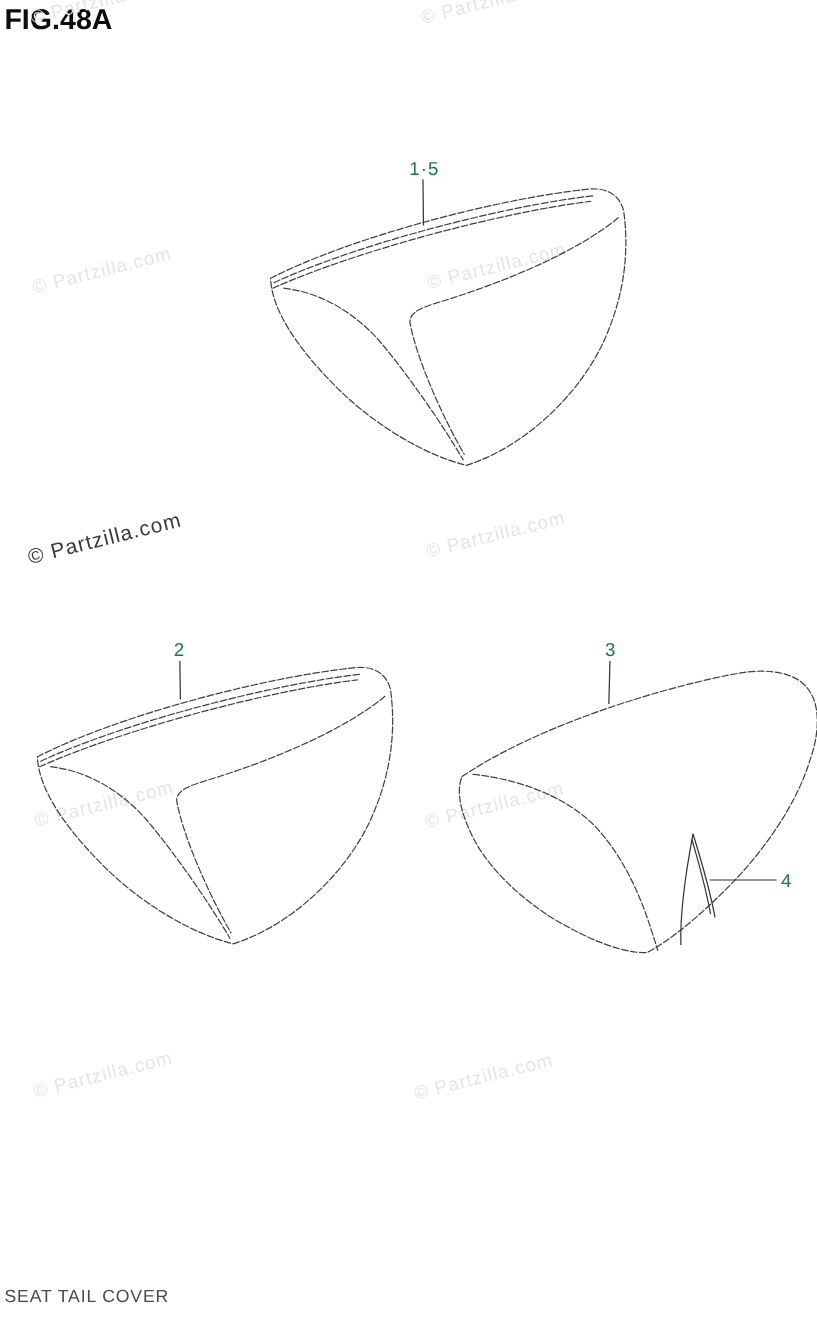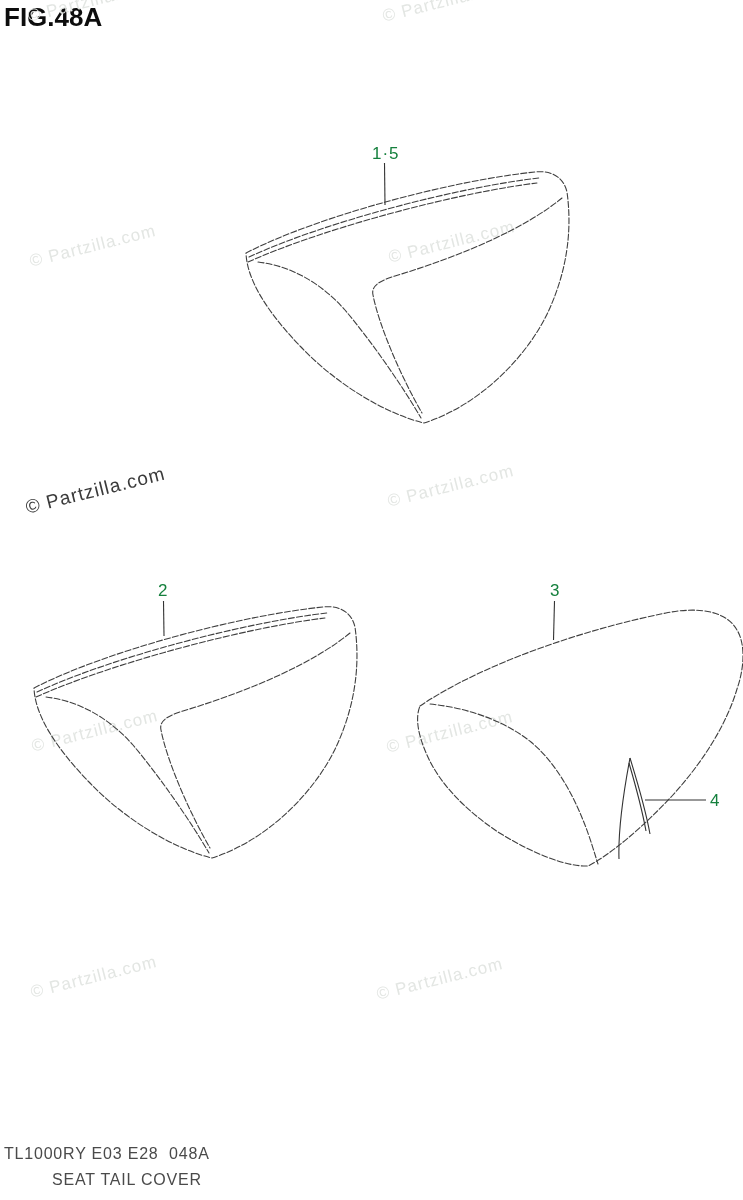--- a/index.html
+++ b/index.html
@@ -19,21 +19,21 @@
   .wm.dark{font-size:19px;color:#3a3a3a;line-height:22px;}
   .callout{
     position:absolute;font-size:17px;color:#15803d;letter-spacing:1px;
   }
   .footer-model{
     position:absolute;left:4px;top:1145px;font-size:16px;color:#4a4a4a;
     letter-spacing:0.8px;white-space:pre;
   }
   .footer-part{
     position:absolute;left:4px;top:1171px;font-size:16px;color:#4a4a4a;
-    letter-spacing:0.8px;white-space:pre;margin-left:48px;
+    letter-spacing:0.8px;white-space:pre;
   }
   svg.drawing{position:absolute;left:0;top:0;}
   .ph{fill:none;stroke:#3f3f3f;stroke-width:1.1;stroke-dasharray:6 2.2;stroke-linecap:round;}
   .solid{fill:none;stroke:#333333;stroke-width:1.1;}
 </style>
 </head>
 <body>
 
 <div class="stage">
 
@@ -83,16 +83,15 @@
       <path class="solid" d="M 554.5,601 L 553.5,640"></path>
       <path class="solid" d="M 645,800 L 706,800"></path>
     </g>
   </svg>
 
   <div class="callout" style="left:372px;top:144px">1·5</div>
   <div class="callout" style="left:158px;top:581px">2</div>
   <div class="callout" style="left:550px;top:581px">3</div>
   <div class="callout" style="left:710px;top:791px">4</div>
 
-  <div class="footer-model">TL1000RY E03 E28  048A</div>
   <div class="footer-part">SEAT TAIL COVER</div>
 
 </div>
 
 </body></html>

